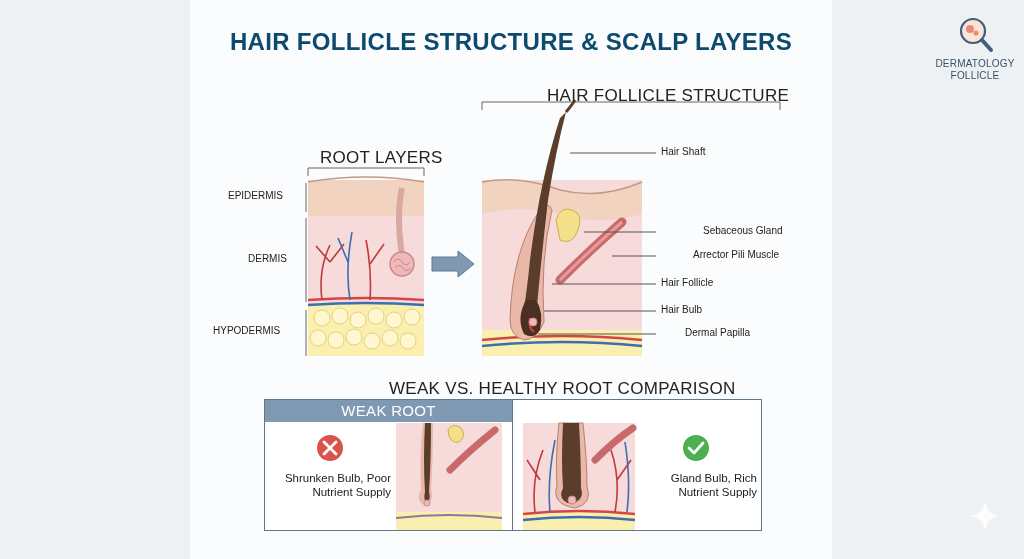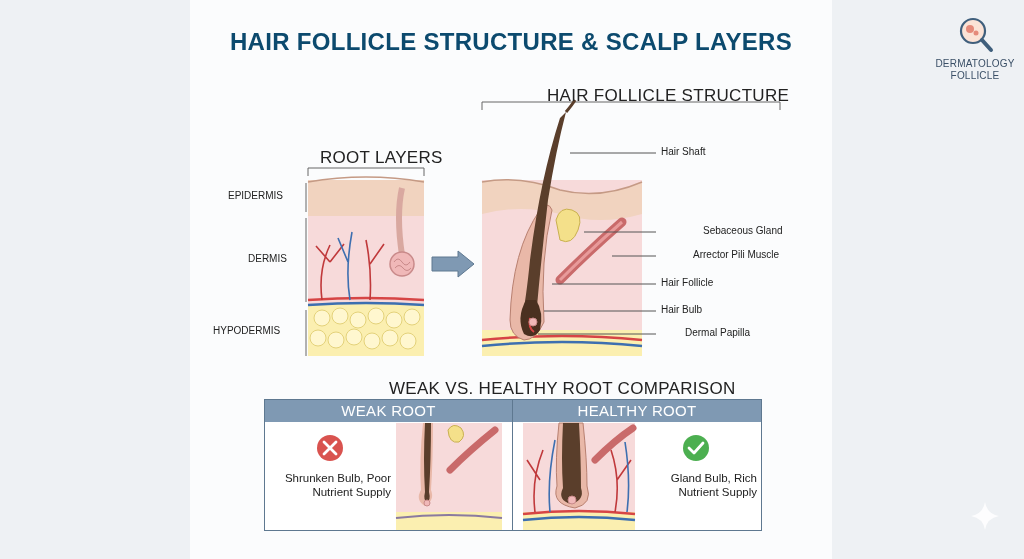--- a/index.html
+++ b/index.html
@@ -131,21 +131,20 @@
 <div class="label" style="left:661px;top:225px;margin-left:42px;">Sebaceous Gland</div>
 <div class="label" style="left:661px;top:249px;margin-left:32px;">Arrector Pili Muscle</div>
 <div class="label" style="left:661px;top:277px;">Hair Follicle</div>
 <div class="label" style="left:661px;top:304px;">Hair Bulb</div>
 <div class="label" style="left:661px;top:327px;margin-left:24px;">Dermal Papilla</div>
 
 <div class="small-cap" style="left:389px;top:379px;">WEAK VS. HEALTHY ROOT COMPARISON</div>
 
 <div class="compare">
   <div class="compare-head" style="left:0;width:247px;">WEAK ROOT</div>
-  <div class="compare-head" style="left:248px;width:248px;">HEALTHY ROOT</div>
   <div style="position:absolute;left:247px;top:0;width:1px;height:130px;background:#5e7890;"></div>
 
   <svg width="496" height="130">
 
     <g>
       <rect x="131" y="23" width="106" height="107" fill="#f7dada"></rect>
       <rect x="131" y="112" width="106" height="18" fill="#fbefb0"></rect>
       <path d="M131 118 Q184 112 237 118" stroke="#8a7aa0" stroke-width="2" fill="none"></path>
       <path d="M158 23 Q154 60 156 90 Q150 100 160 106 Q170 100 166 90 Q168 60 168 23 Z" fill="#e9b8a8"></path>
       <path d="M160 23 Q158 60 160 92 Q158 100 162 102 Q166 100 164 92 Q166 60 166 23 Z" fill="#5a3e2b"></path>

